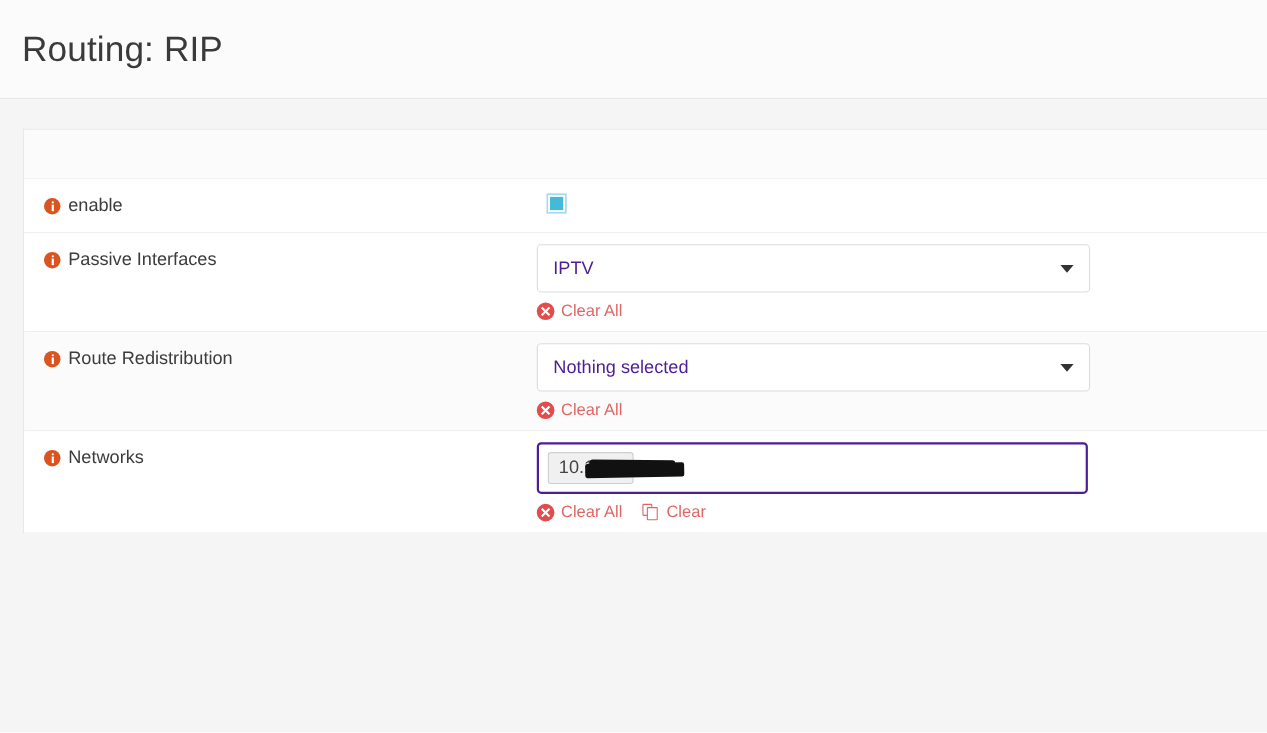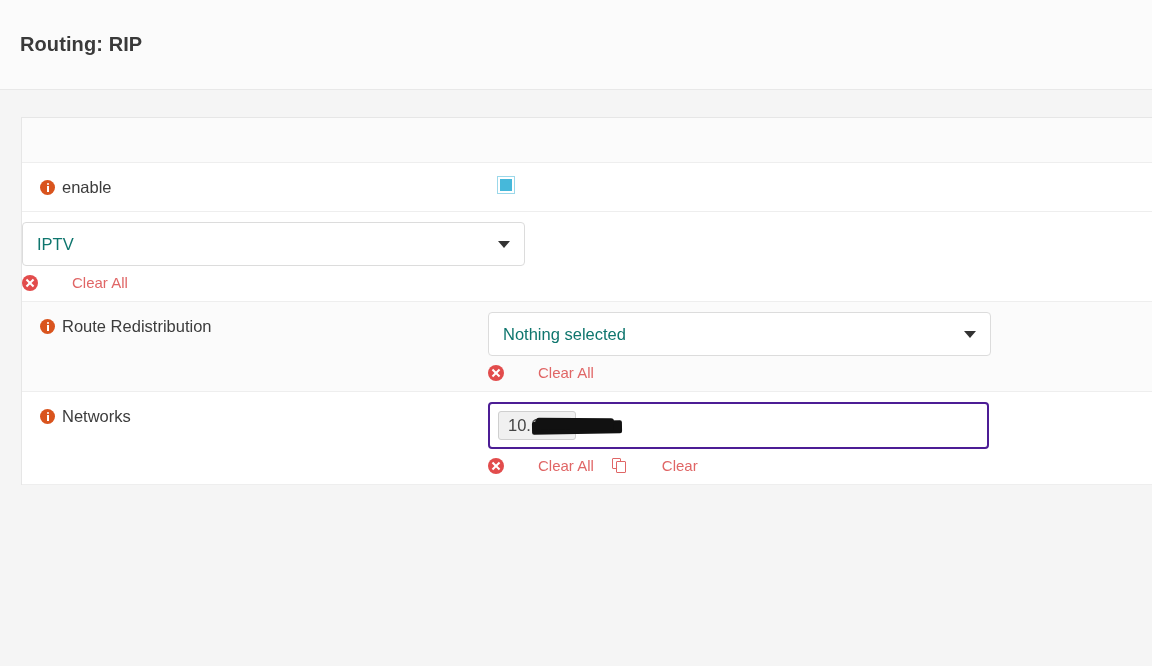--- a/index.html
+++ b/index.html
@@ -18,22 +18,22 @@
   
   .page-header {
     height: 90px;
     background: #fbfbfb;
     border-bottom: 1px solid #e8e8e8;
     display: flex;
     align-items: center;
     box-sizing: border-box;
   }
   .page-title {
-    font-size: 20px;
-    font-weight: bold;
+    font-size: 32px;
+    font-weight: normal;
     color: #3a3a3a;
     margin-left: 20px;
     letter-spacing: 0.1px;
   }
 
   
   .content-area {
     background: #f5f5f5;
     height: 576px;
     box-sizing: border-box;
@@ -160,21 +160,21 @@
     background: #ffffff;
     width: 503px;
     display: flex;
     align-items: center;
     padding: 0 14px;
     cursor: pointer;
     position: relative;
   }
   .select-box .sel-text {
     font-size: 16.5px;
-    color: #0f766e;
+    color: #4c1d95;
   }
   .caret {
     position: absolute;
     right: 14px;
     top: 50%;
     margin-top: -3px;
     width: 0;
     height: 0;
     border-left: 6px solid transparent;
     border-right: 6px solid transparent;
@@ -241,21 +241,20 @@
     margin-top: 8px;
     gap: 18px;
   }
   .action-link {
     display: inline-flex;
     align-items: center;
     color: #e06666;
     font-size: 15px;
     text-decoration: none;
     cursor: pointer;
-    gap: 28px;
   }
   .action-link .lbl { margin-left: 6px; }
 
   .x-icon {
     width: 16px;
     height: 16px;
     border-radius: 50%;
     background: #e24c4c;
     position: relative;
     flex: 0 0 16px;
@@ -313,20 +312,24 @@
         <span class="info-icon"></span>
         <span class="label-text">enable</span>
       </div>
       <div class="field-cell">
         <span class="checkbox"></span>
       </div>
     </div>
 
 
     <div class="form-row">
+      <div class="label-cell">
+        <span class="info-icon"></span>
+        <span class="label-text">Passive Interfaces</span>
+      </div>
       <div class="field-cell">
         <div class="select-box">
           <span class="sel-text">IPTV</span>
           <span class="caret"></span>
         </div>
         <div class="actions">
           <a class="action-link">
             <span class="x-icon"></span>
             <span class="lbl">Clear All</span>
           </a>

